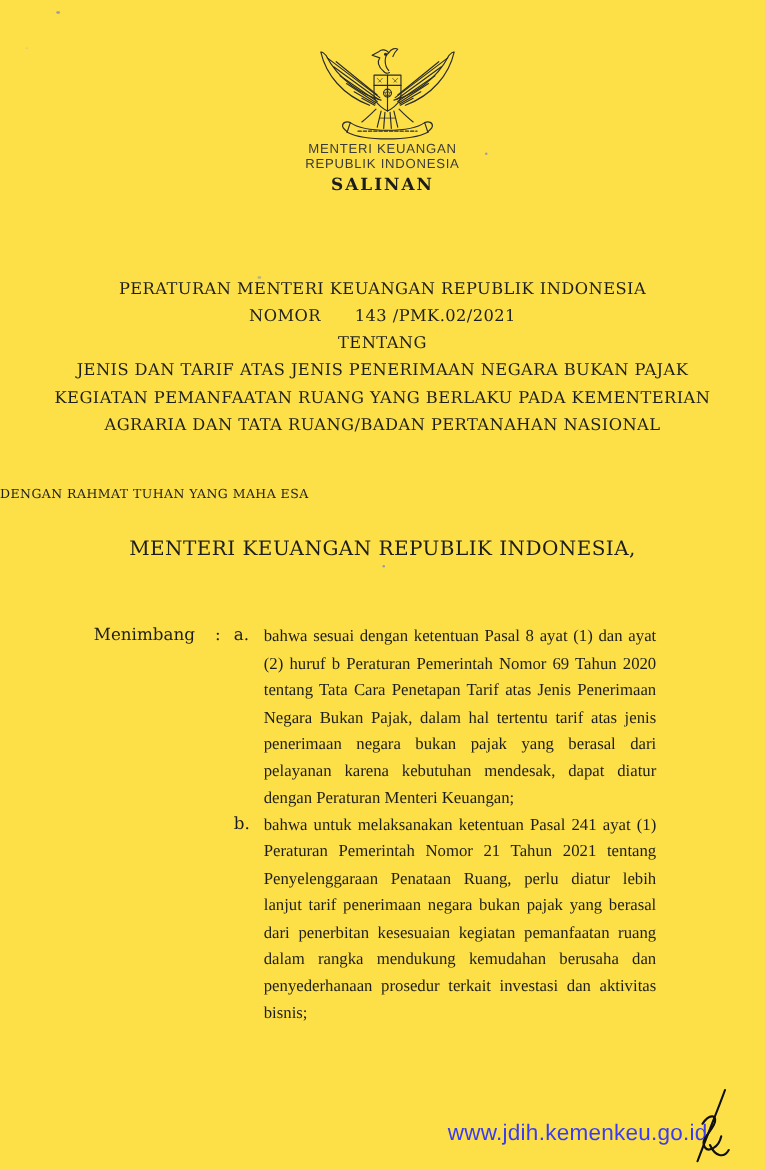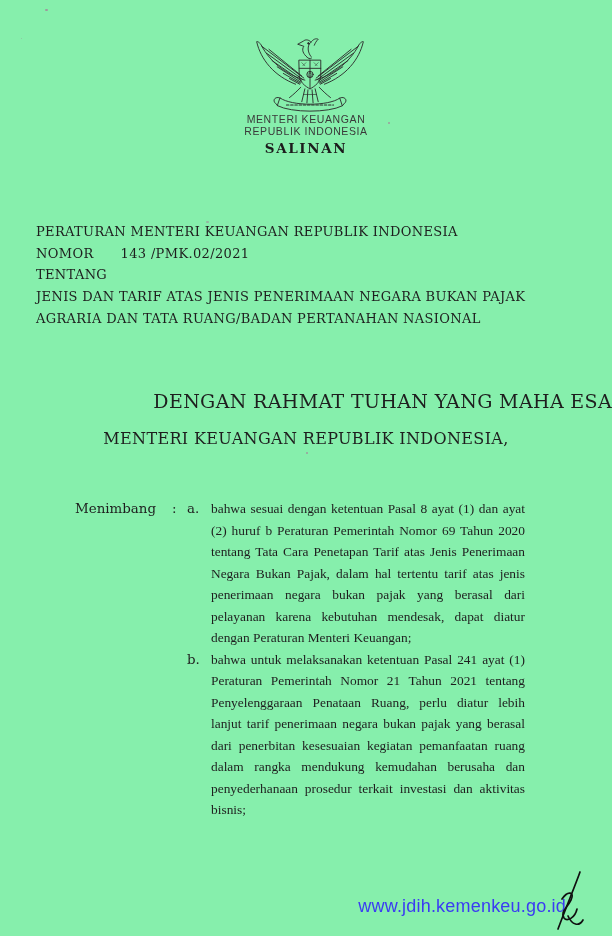--- a/index.html
+++ b/index.html
@@ -1,19 +1,19 @@
 <!DOCTYPE html>
 <html><head>
 <meta charset="utf-8">
 <style>
   html,body{margin:0;padding:0;background:#9a9a9a;}
   .doc-page{
     position:relative;
     width:612px;height:936px;
-    background:#86efac;
+    background:#fde047;
     margin:0 auto;
     overflow:hidden;
     font-family:"DejaVu Serif","Liberation Serif",serif;
     color:#212121;
   }
   
   .emblem{position:absolute;left:252px;top:35px;width:116px;height:80px;}
   .ministry{
     position:absolute;left:0;right:0;top:114px;
     text-align:center;
@@ -22,28 +22,29 @@
     letter-spacing:.6px;color:#3a3a3a;
   }
   .salinan{
     position:absolute;left:0;right:0;top:140px;
     text-align:center;font-weight:bold;
     font-size:13.5px;letter-spacing:1.6px;color:#1c1c1c;
   }
   
   .title-block{
     position:absolute;left:36px;right:36px;top:221px;
+    text-align:center;
     font-size:13px;line-height:21.7px;letter-spacing:.35px;
     color:#1e1e1e;
   }
   .nomor-row{white-space:pre;}
   .nomor-row .gap{display:inline-block;width:27px;}
   .invocation{
     position:absolute;left:0;right:0;top:390px;
-    text-align:right;font-size:19px;letter-spacing:.35px;color:#1e1e1e;
+    text-align:left;font-size:10px;letter-spacing:.35px;color:#1e1e1e;
   }
   .authority{
     position:absolute;left:0;right:0;top:429px;
     text-align:center;font-size:16px;letter-spacing:.35px;color:#1e1e1e;
   }
   
   .consider{
     position:absolute;left:75px;top:498px;width:450px;
     font-size:13.4px;line-height:21.5px;color:#1e1e1e;
     display:flex;align-items:flex-start;
@@ -136,20 +137,21 @@
     <div>REPUBLIK INDONESIA</div>
   </div>
 
   <div class="salinan">SALINAN</div>
 
   <div class="title-block">
     <div>PERATURAN MENTERI KEUANGAN REPUBLIK INDONESIA</div>
     <div class="nomor-row"><span>NOMOR</span><span class="gap"></span><span>143 /PMK.02/2021</span></div>
     <div>TENTANG</div>
     <div>JENIS DAN TARIF ATAS JENIS PENERIMAAN NEGARA BUKAN PAJAK</div>
+    <div>KEGIATAN PEMANFAATAN RUANG YANG BERLAKU PADA KEMENTERIAN</div>
     <div>AGRARIA DAN TATA RUANG/BADAN PERTANAHAN NASIONAL</div>
   </div>
 
   <div class="invocation">DENGAN RAHMAT TUHAN YANG MAHA ESA</div>
   <div class="authority">MENTERI KEUANGAN REPUBLIK INDONESIA,</div>
 
   <div class="consider">
     <div class="label">Menimbang</div>
     <div class="colon">:</div>
     <div class="items">

